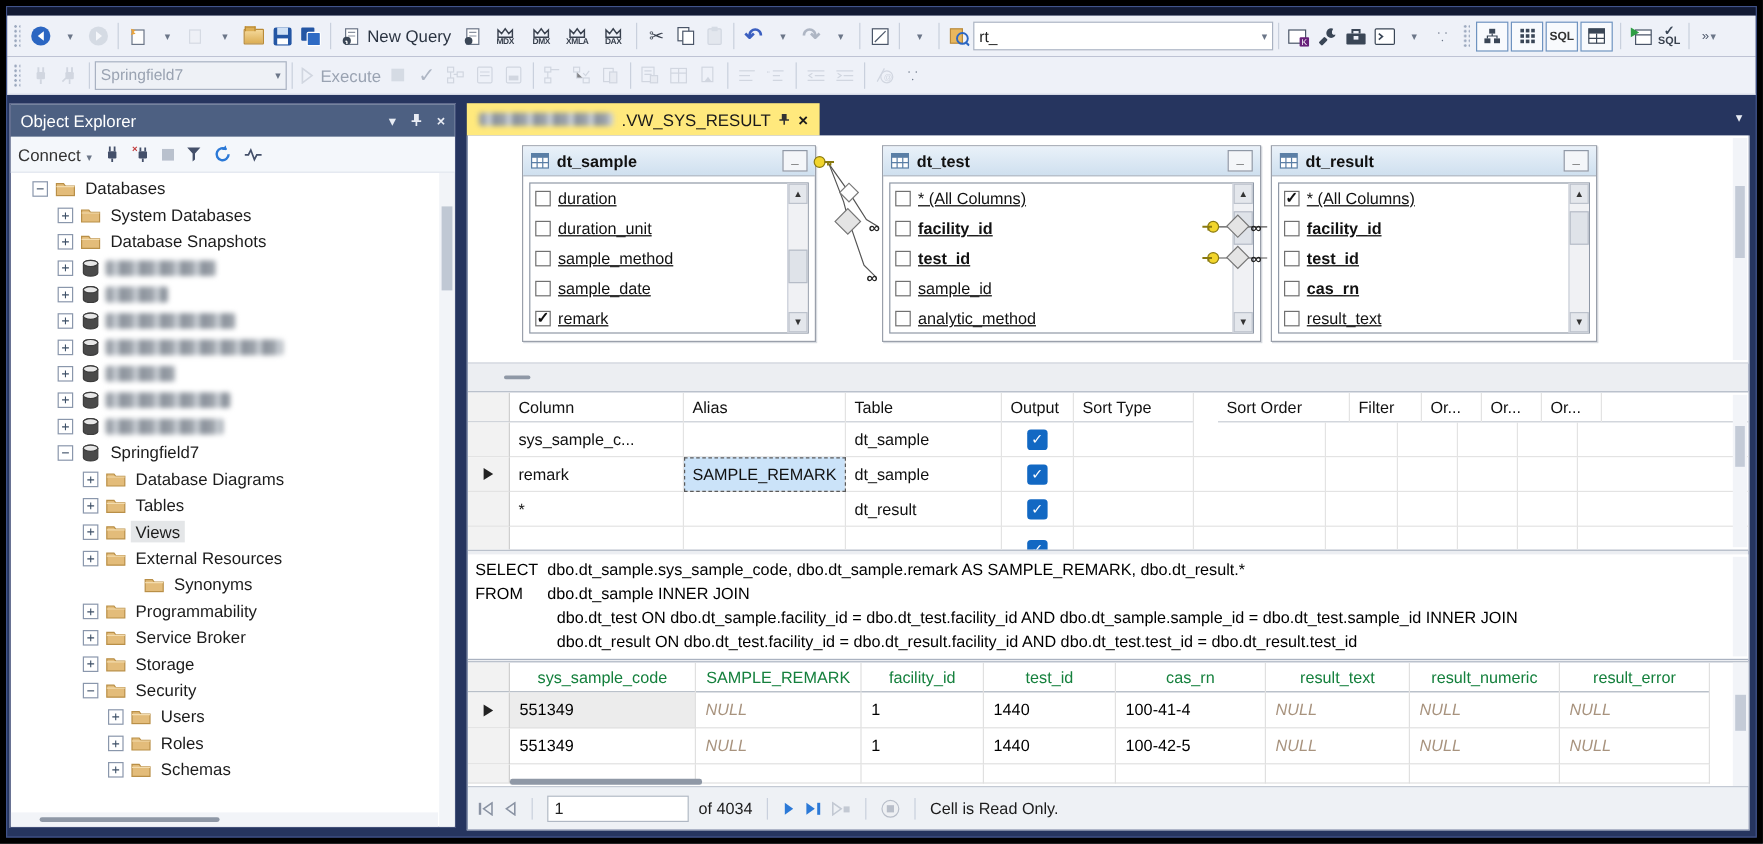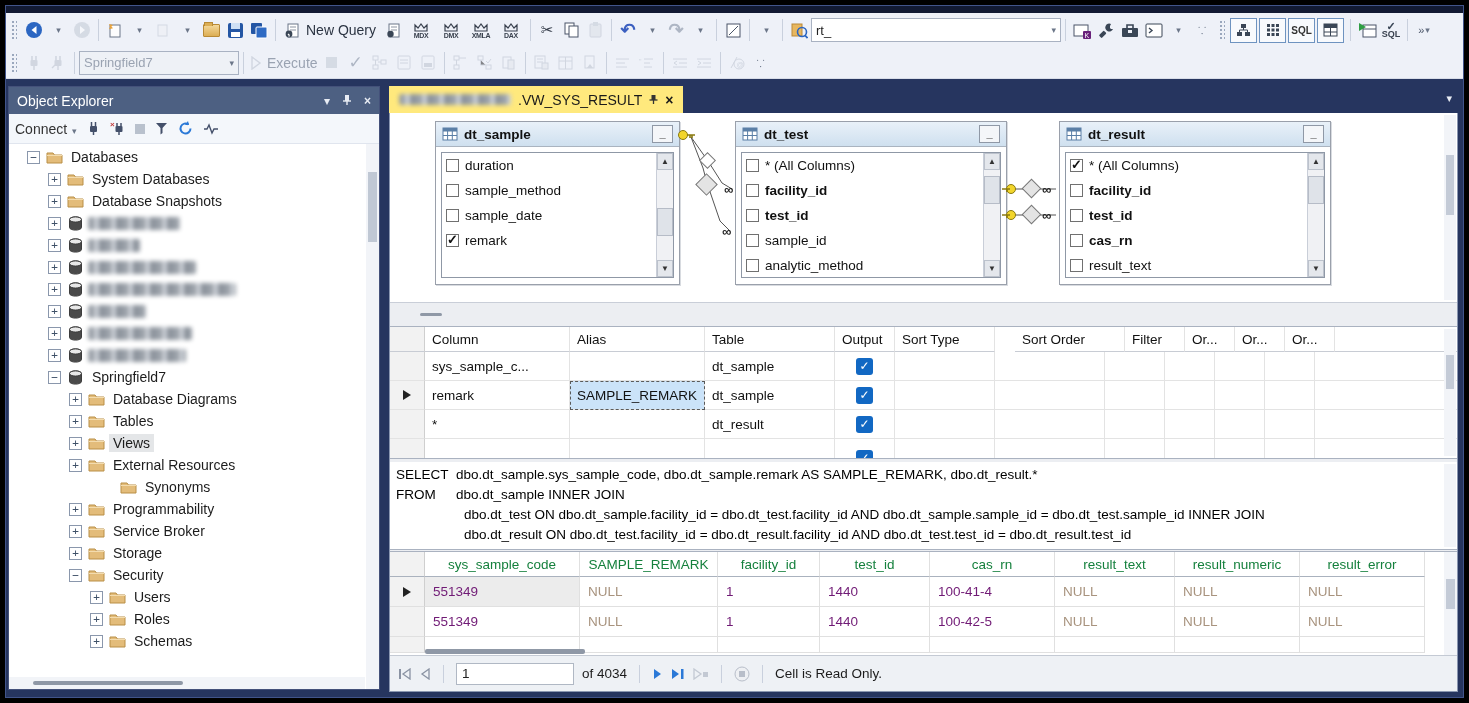--- a/index.html
+++ b/index.html
@@ -83,21 +83,21 @@
              border-bottom:1px solid #c9ced8; }
   .dg-vscroll { position:absolute; right:1px; top:2px; bottom:2px; width:12px; background:#f2f4f8; }
   .dg-vscroll .thumb { position:absolute; left:2px; top:40px; width:8px; height:60px; background:#c4cbd7; }
   .twin { position:absolute; top:8px; height:164px; background:#fff; border:1px solid #9aa0ab;
           box-shadow:1px 1px 0 #d8dbe0; }
   .twin-h { height:25px; background:linear-gradient(#e9f1f9,#cfe0ef); border-bottom:1px solid #aab4c0;
             display:flex; align-items:center; padding:0 6px; font-size:13.5px; font-weight:bold; color:#111; gap:6px;}
   .minbtn { margin-left:auto; width:21px; height:18px; border:1px solid #8f98a6; background:#f4f6f9;
             font-size:11px; line-height:14px; text-align:center; color:#222; }
   .twin-b { position:absolute; left:5px; top:30px; right:5px; bottom:6px; border:1px solid #8f98a6; display:flex;}
-  .fieldcol { flex:1; overflow:hidden; }
+  .fieldcol { flex:1; overflow:hidden;text-decoration:underline; }
   .frow { height:25px; display:flex; align-items:center; padding-left:4px; font-size:13.5px; color:#111; gap:6px;}
   .frow.b { font-weight:bold; }
   .cb { width:13px; height:13px; border:1px solid #707070; background:#fff; flex:0 0 13px; position:relative;}
   .cb.on:before { content:"✓"; position:absolute; left:0px; top:-3px; font-size:13px; font-weight:bold; color:#111;}
   .lscroll { width:17px; background:#f0f1f4; border-left:1px solid #c9ced8; display:flex; flex-direction:column; }
   .lscroll .btn { height:17px; background:#e4e7ec; border:1px solid #bcc2cc; font-size:8px; text-align:center;
                   line-height:15px; color:#333; }
   .lscroll .track { flex:1; position:relative; }
   .lscroll .thumb { position:absolute; left:0; width:100%; background:#dfe3e9; border:1px solid #b6bcc7; }
 
@@ -131,23 +131,23 @@
   .sline.ind { padding-left:68px; }
   .sql-vscroll { position:absolute; right:1px; top:2px; bottom:2px; width:12px; background:#f2f4f8; }
 
   
   .results { position:absolute; left:0; top:438px; width:100%; height:104px; background:#fff;
              border-top:1px solid #aab2c0; overflow:hidden; }
   .rgrid { position:absolute; left:0; top:0; right:13px; }
   .rrow { display:flex; height:30px; }
   .rrow.hdr { height:25px; }
   .rcell { border-right:1px solid #e0e0e0; border-bottom:1px solid #e0e0e0; font-size:13.5px;
-           display:flex; align-items:center; padding:0 8px; color:#701a75; overflow:hidden; white-space:nowrap;}
+           display:flex; align-items:center; padding:0 8px; color:#000000; overflow:hidden; white-space:nowrap;}
   .rrow.hdr .rcell { color:#15803d; border-bottom:1px solid #aab2be; justify-content:center; padding:0 4px;}
-  .rcell.nullv { color:#a8937e; }
+  .rcell.nullv { font-style:italic; color:#a8937e; }
   .rcell.hl { background:#ececec; }
   .rs-vscroll { position:absolute; right:0; top:0; bottom:0; width:13px; background:#f2f4f8; }
   .rs-vscroll .thumb { position:absolute; left:2px; top:27px; width:9px; height:30px; background:#c4cbd7; }
   .rs-hscroll { position:absolute; left:35px; bottom:1px; width:160px; height:5px; background:#8f98a6; border-radius:2px;}
 
   
   .nav { position:absolute; left:0; top:542px; right:0; bottom:0; background:#eef1f5;
          border-top:1px solid #c4cad4; display:flex; align-items:center; padding:0 8px; gap:8px;
          font-size:13.5px; color:#1c1c1c; }
   .nav .sep { height:18px; }
@@ -867,41 +867,45 @@
                   <span class="minbtn">_</span>
                 </div>
                 <div class="twin-b">
                   <div class="fieldcol">
                     <div class="frow">
                       <span class="cb"></span>
                       <span>duration</span>
                     </div>
                     <div class="frow">
                       <span class="cb"></span>
+                      <span>duration_unit</span>
+                    </div>
+                    <div class="frow">
+                      <span class="cb"></span>
                       <span>sample_method</span>
                     </div>
                     <div class="frow">
                       <span class="cb"></span>
                       <span>sample_date</span>
                     </div>
                     <div class="frow">
                       <span class="cb on"></span>
                       <span>remark</span>
                     </div>
                   </div>
                   <div class="lscroll">
                     <div class="btn">▲</div>
                     <div class="track">
                       <div class="thumb" style="top: 38px; height: 28px;"></div>
                     </div>
                     <div class="btn">▼</div>
                   </div>
                 </div>
               </div>
-              <div class="twin" style="left: 345px; width: 272px;">
+              <div class="twin" style="left: 345px; width: 316px;">
                 <div class="twin-h">
                   <span>
                     <svg width="16" height="14">
                       <rect x="1" y="1" width="14" height="12" fill="#fff" stroke="#5b7fa6"></rect>
                       <rect x="1" y="1" width="14" height="3.5" fill="#5b7fa6"></rect>
                       <line x1="5.6" y1="4" x2="5.6" y2="13" stroke="#5b7fa6"></line>
                       <line x1="10.3" y1="4" x2="10.3" y2="13" stroke="#5b7fa6"></line>
                       <line x1="1" y1="8.5" x2="15" y2="8.5" stroke="#5b7fa6"></line>
                     </svg>
                   </span>

